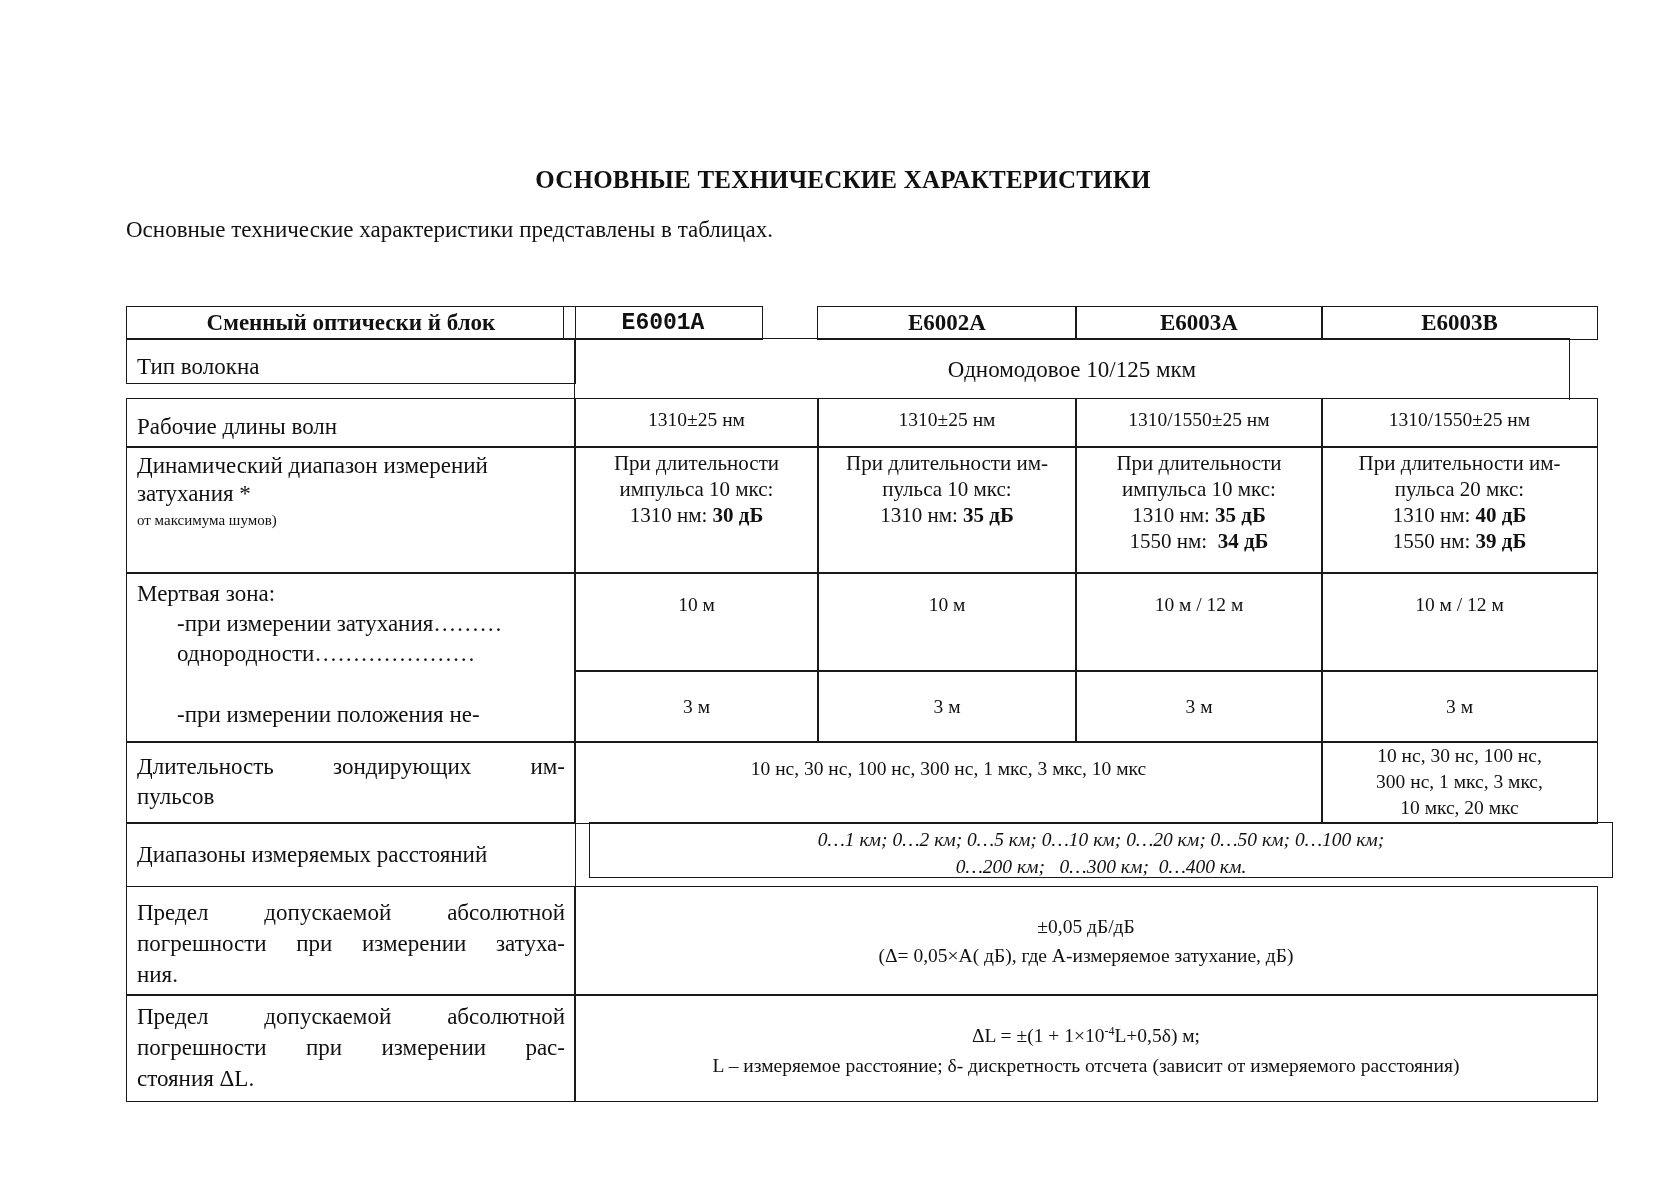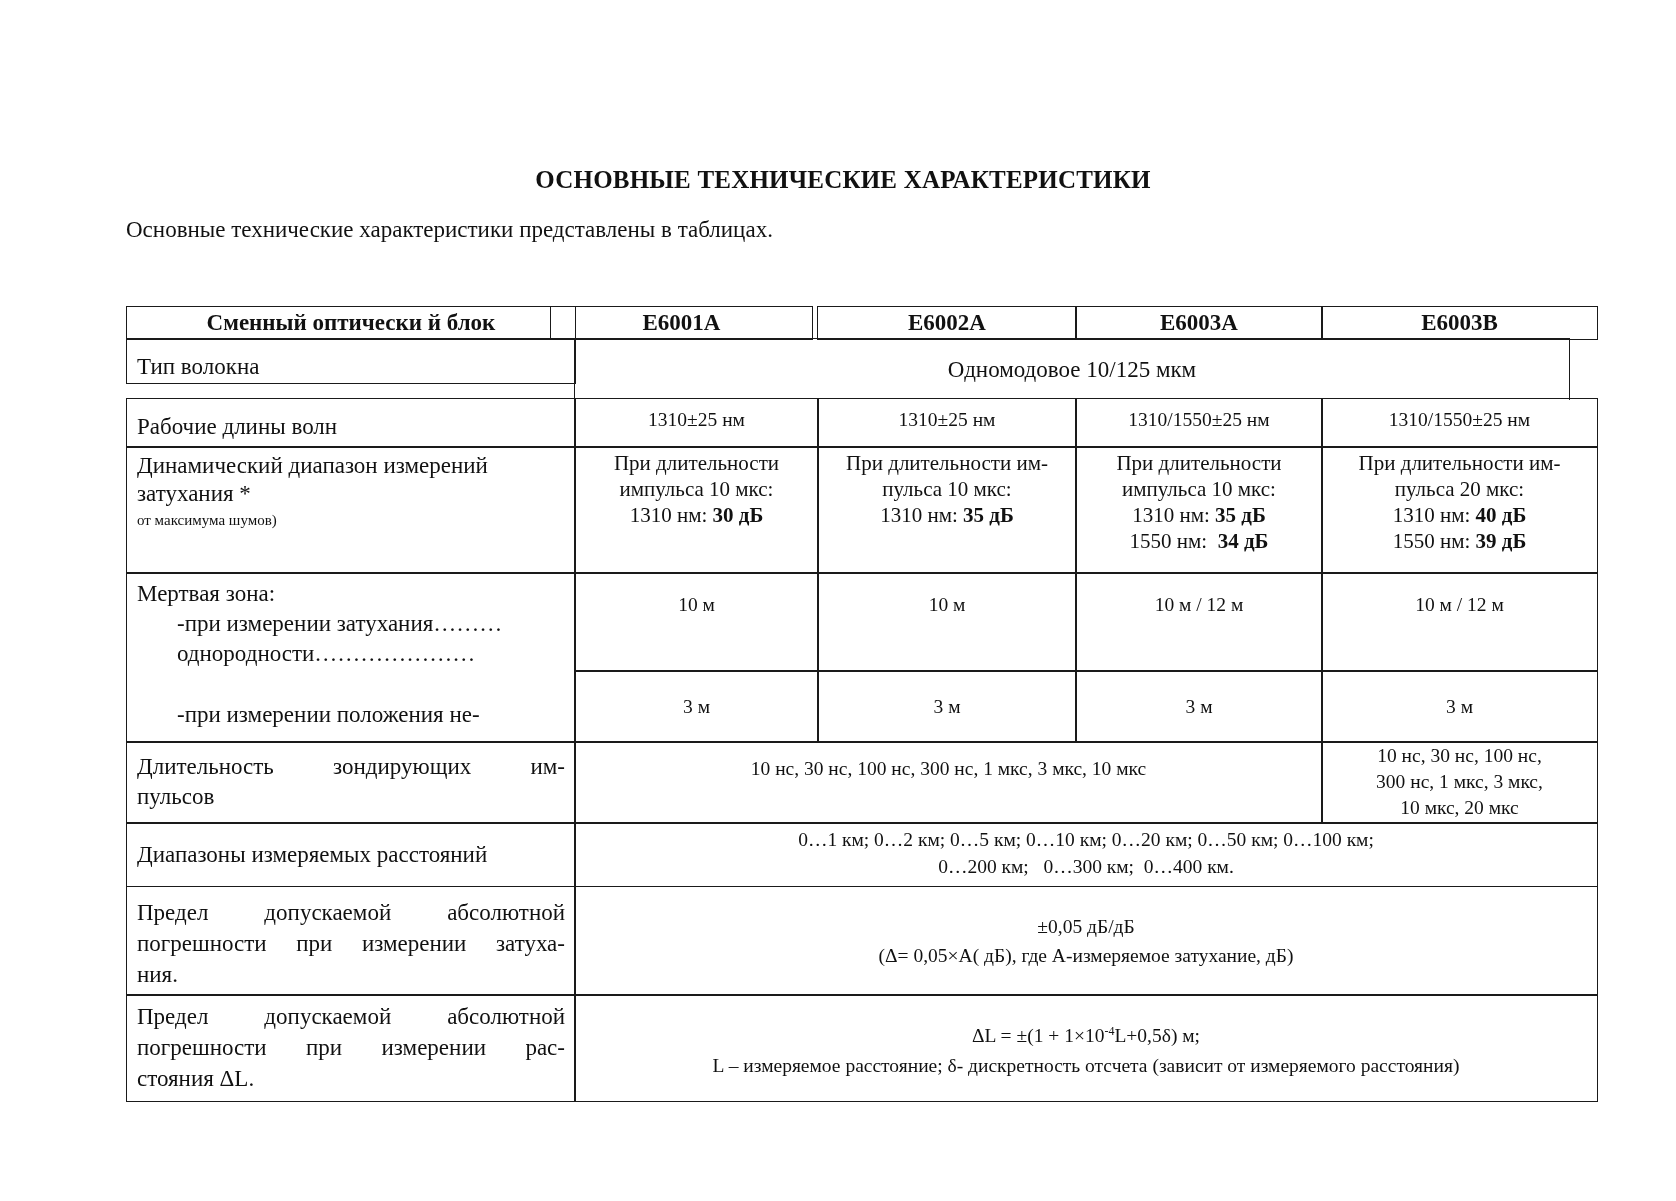--- a/index.html
+++ b/index.html
@@ -24,21 +24,21 @@
 <body>
 
 <div class="title"><span>ОСНОВНЫЕ ТЕХНИЧЕСКИЕ ХАРАКТЕРИСТИКИ</span></div>
 <div class="intro">Основные технические характеристики представлены в таблицах.</div>
 
 <div class="tbl">
 
   <div class="cell hdr" style="left:126px;top:262px;width:450px;height:34px;">
     <span>Сменный оптически й блок</span>
   </div>
-  <div class="cell hdr" style="left:550px;top:262px;width:263px;height:34px;">
+  <div class="cell hdr" style="left:563px;top:262px;width:200px;height:34px;font-family:Liberation Mono, monospace;">
     <span>E6001A</span>
   </div>
   <div class="cell hdr" style="left:817px;top:262px;width:260px;height:34px;">
     <span>E6002A</span>
   </div>
   <div class="cell hdr" style="left:1075px;top:262px;width:248px;height:34px;">
     <span>E6003A</span>
   </div>
   <div class="cell hdr" style="left:1321px;top:262px;width:277px;height:34px;">
     <span>E6003B</span>
@@ -138,21 +138,21 @@
   </div>
   <div class="cell val" style="left:1321px;top:697px;width:277px;height:83px;display:block;line-height:26px;padding-top:1px;">
     <div>10 нс, 30 нс, 100 нс,</div>
     <div>300 нс, 1 мкс, 3 мкс,</div>
     <div>10 мкс, 20 мкс</div>
   </div>
 
   <div class="cell lbl" style="left:126px;top:778px;width:450px;height:65px;align-items:center;padding-top:0;">
     <span>Диапазоны измеряемых расстояний</span>
   </div>
-  <div class="cell val" style="left:574px;top:778px;width:1024px;height:65px;display:block;padding-top:3px;line-height:27px;">
+  <div class="cell val" style="left:589px;top:778px;width:1024px;height:56px;display:block;padding-top:3px;line-height:27px;font-style:italic;">
     <div>0…1 км; 0…2 км; 0…5 км; 0…10 км; 0…20 км; 0…50 км; 0…100 км;</div>
     <div style="white-space:pre;">0…200 км;   0…300 км;  0…400 км.</div>
   </div>
 
   <div class="cell lbl" style="left:126px;top:842px;width:450px;height:110px;display:block;padding-top:10px;">
     <div class="just-all" style="line-height:31px;">Предел   допускаемой   абсолютной</div>
     <div class="just-all" style="line-height:31px;">погрешности при измерении затуха-</div>
     <div style="line-height:31px;">ния.</div>
   </div>
   <div class="cell val" style="left:574px;top:842px;width:1024px;height:110px;display:flex;flex-direction:column;justify-content:center;line-height:29px;">

